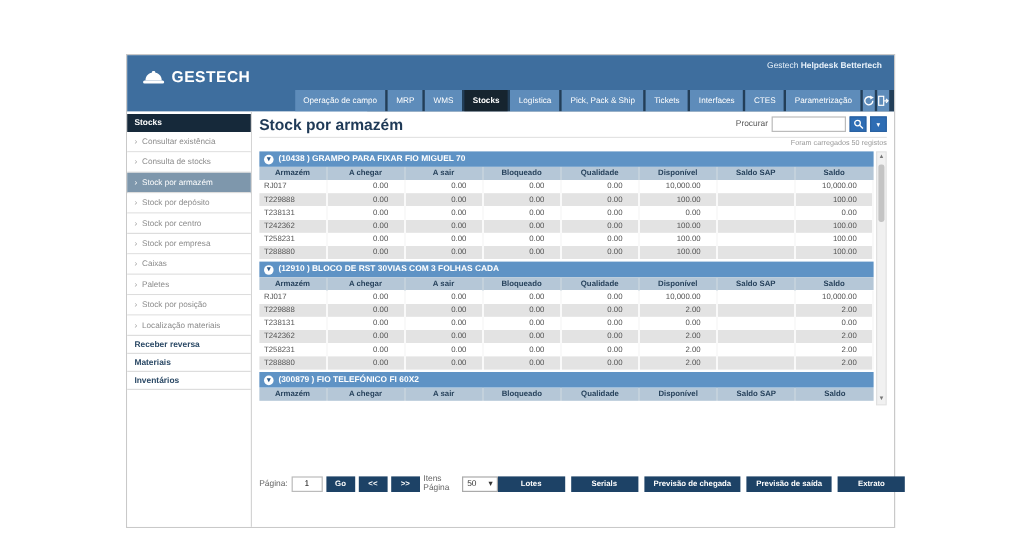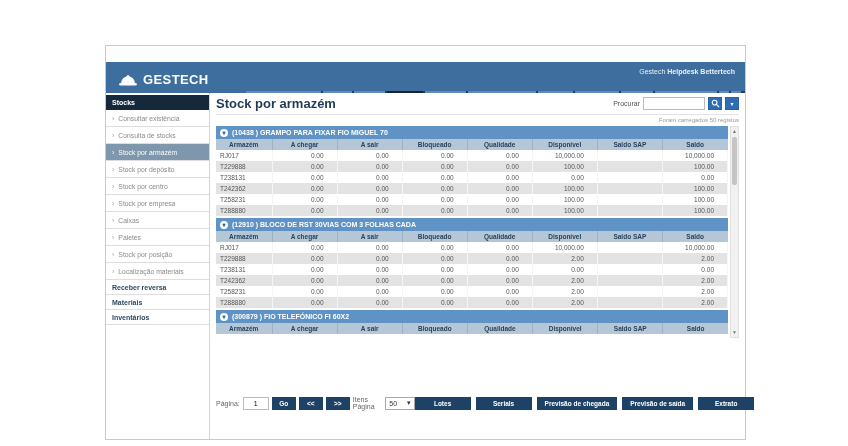--- a/index.html
+++ b/index.html
@@ -1,21 +1,21 @@
 <!DOCTYPE html>
 <html><head>
 <meta charset="utf-8">
 <style>
   * { box-sizing: border-box; margin: 0; padding: 0; }
   html,body { width:848px; height:446px; background:#fff; font-family:"Liberation Sans", sans-serif; overflow:hidden; position:relative; }
 
   .panel { position:absolute; left:105px; top:45px; width:641px; height:395px; border:1px solid #c9c9c9; background:#fff; }
 
   
-  .hdr { position:absolute; top:16px; left:0; right:0; height:47px; background:#3e6e9e; }
+  .hdr { position:absolute; top:0; left:0; right:0; height:47px; background:#3e6e9e; }
   .logo { position:absolute; left:12px; top:10px; display:flex; align-items:center; gap:5px; color:#fff; font-weight:bold; font-size:13px; letter-spacing:.4px; }
   .account { position:absolute; right:10px; top:6px; font-size:7px; color:#e8f1fa; }
   .navstrip { position:absolute; left:200px; right:0; bottom:0; height:18px; background:#223e58; display:flex; justify-content:flex-end; align-items:stretch; gap:2px; padding-right:4px; }
   .tab { background:#5e8cba; color:#fff; font-size:6.8px; display:flex; align-items:center; padding:0 7px; white-space:nowrap; cursor:default; }
   .tab.active { background:#16242f; font-weight:bold; }
   .iconbtn { background:#5e8cba; width:16px; display:flex; align-items:center; justify-content:center; }
 
   
   .bodyrow { position:absolute; top:47px; left:0; right:0; bottom:0; display:flex; background:#fff; }
   aside { width:104px; border-right:1px solid #d4d4d4; padding-top:2px; flex:none; }

